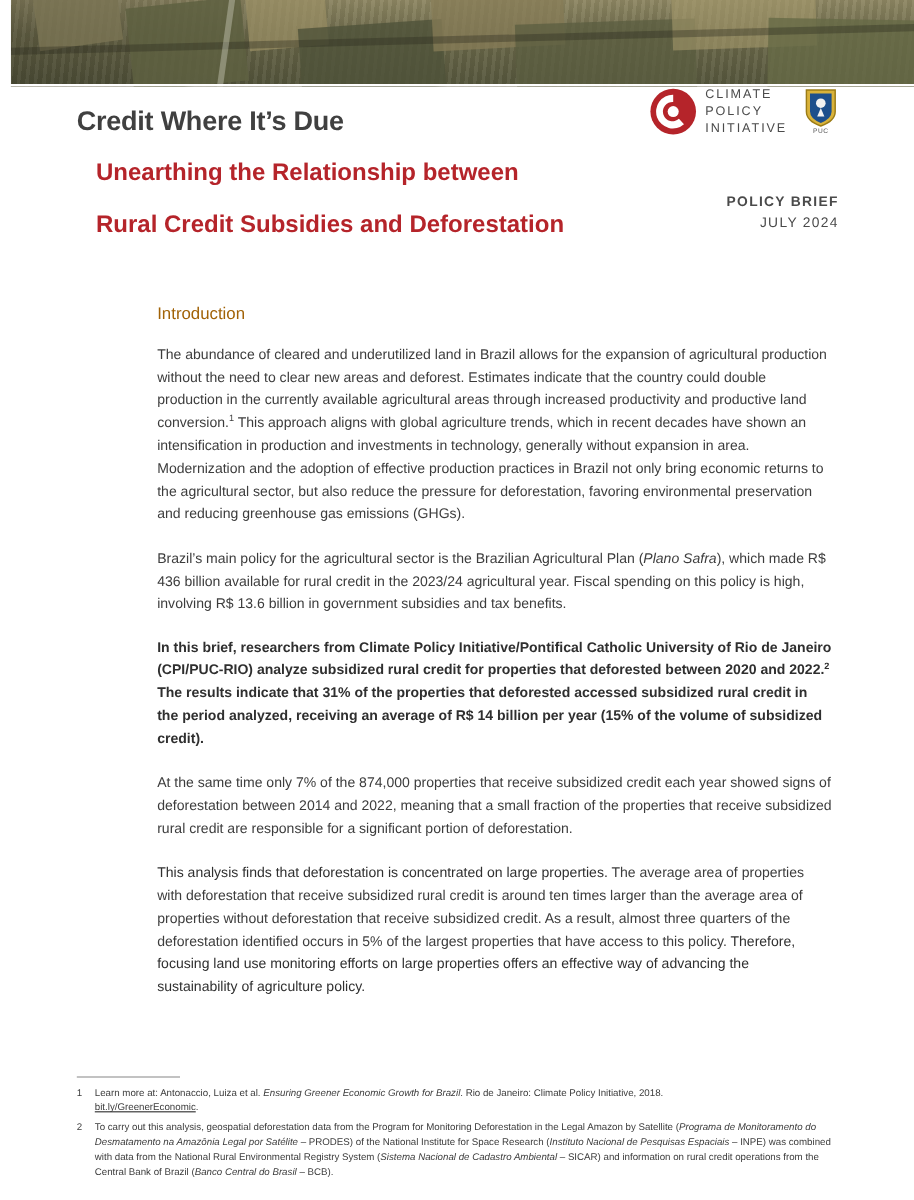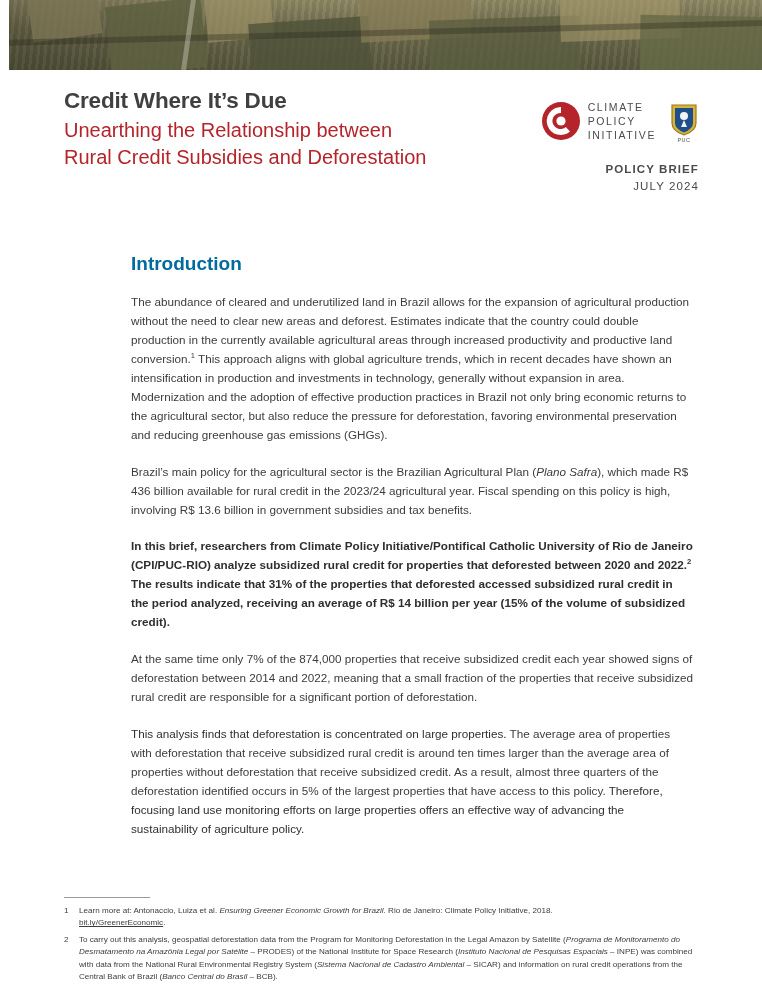--- a/index.html
+++ b/index.html
@@ -67,33 +67,33 @@
   .title-main {
     font-size: 22.5px;
     font-weight: bold;
     color: #404040;
     letter-spacing: -0.2px;
     line-height: 1.18;
     margin: 0 0 2px 0;
   }
   .title-sub {
     font-size: 20px;
-    font-weight: normal;
+    font-weight: bold;
     color: #b5242a;
     line-height: 1.38;
-    margin: 0;
+    margin: 16px;
   }
 
   
   .logos {
     position: absolute;
     right: 63px;
-    top: 100px;
+    top: 72px;
     display: flex;
-    align-items: flex-end;
+    align-items: flex-start;
     gap: 13px;
   }
   .cpi-logo {
     display: flex;
     align-items: center;
     gap: 7px;
   }
   .cpi-mark {
     width: 40px; height: 40px;
     position: relative;
@@ -143,23 +143,23 @@
   }
 
   
   .content {
     position: absolute;
     left: 131px;
     top: 253px;
     width: 562px;
   }
   h2.section-title {
-    font-size: 19px;
-    font-weight: bold;
-    color: #0369a1;
+    font-size: 14px;
+    font-weight: normal;
+    color: #a16207;
     margin: 0 0 18px 0;
   }
   p.para {
     font-size: 11.7px;
     line-height: 1.62;
     margin: 0 0 18px 0;
     color: #3c3c3c;
     text-align: left;
   }
   p.para.bold {

